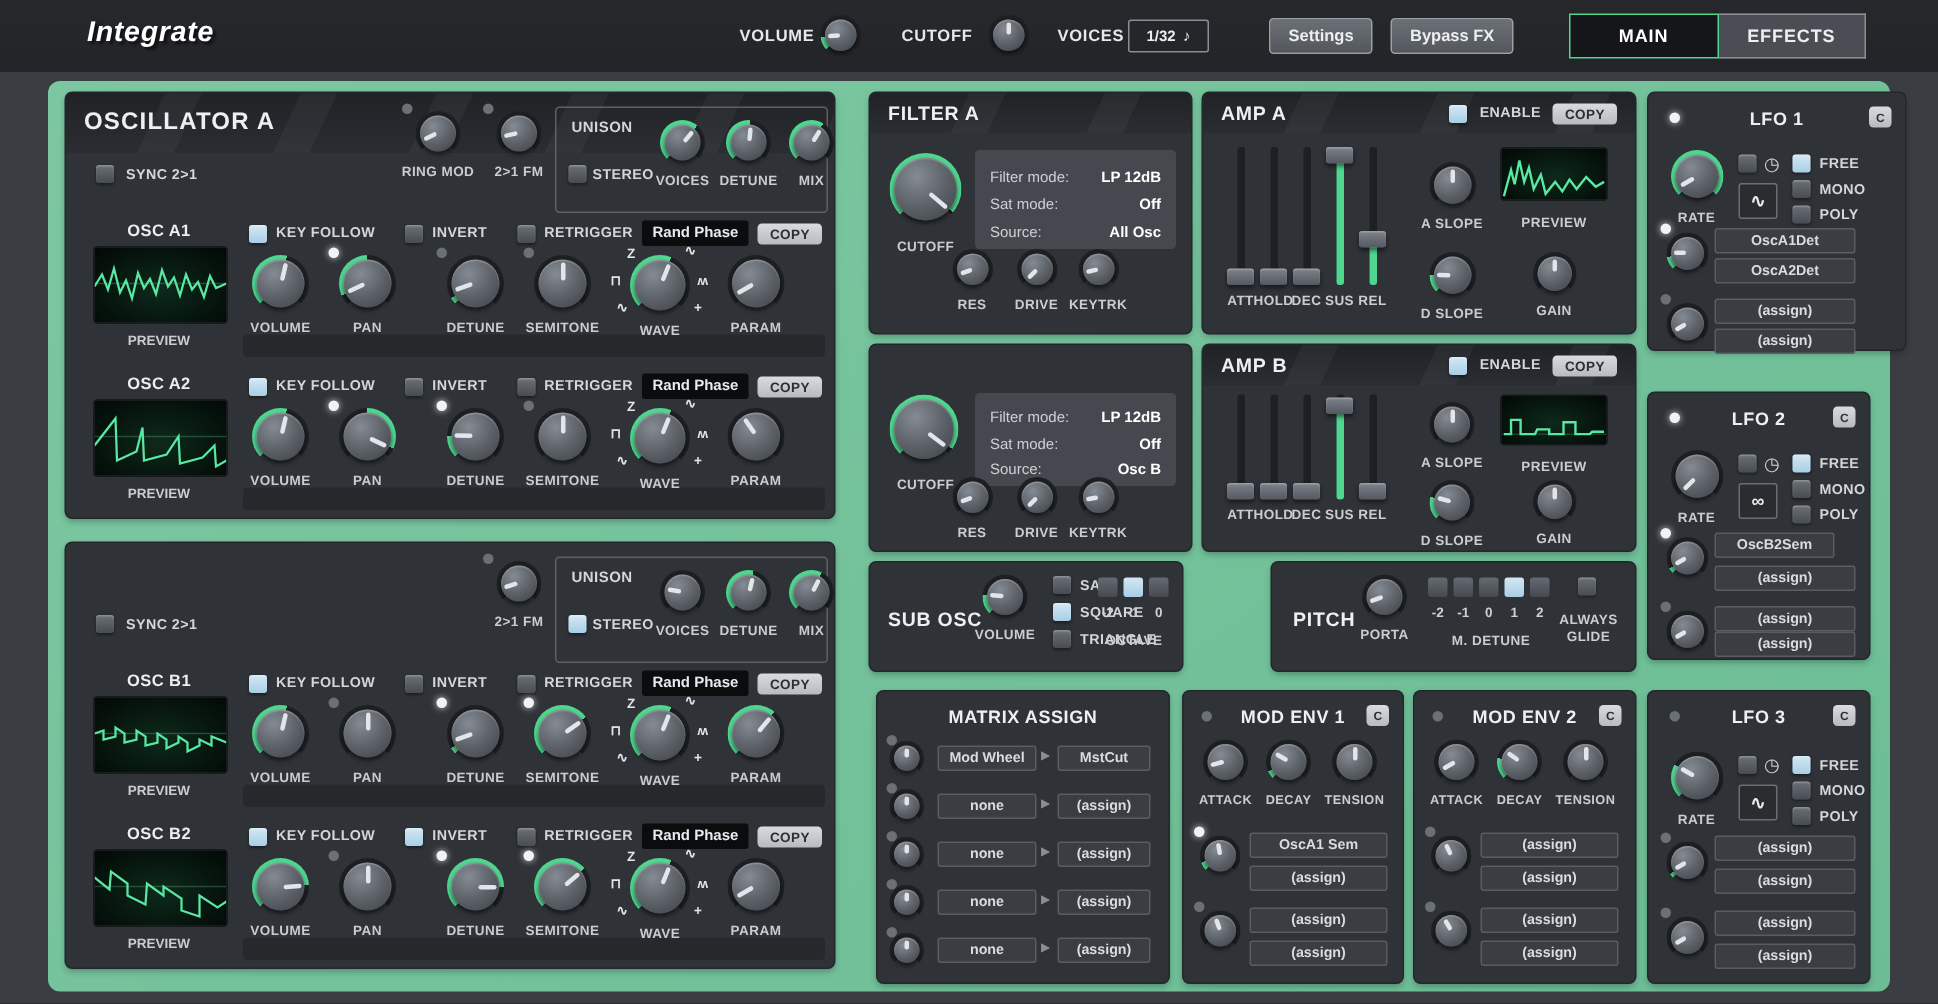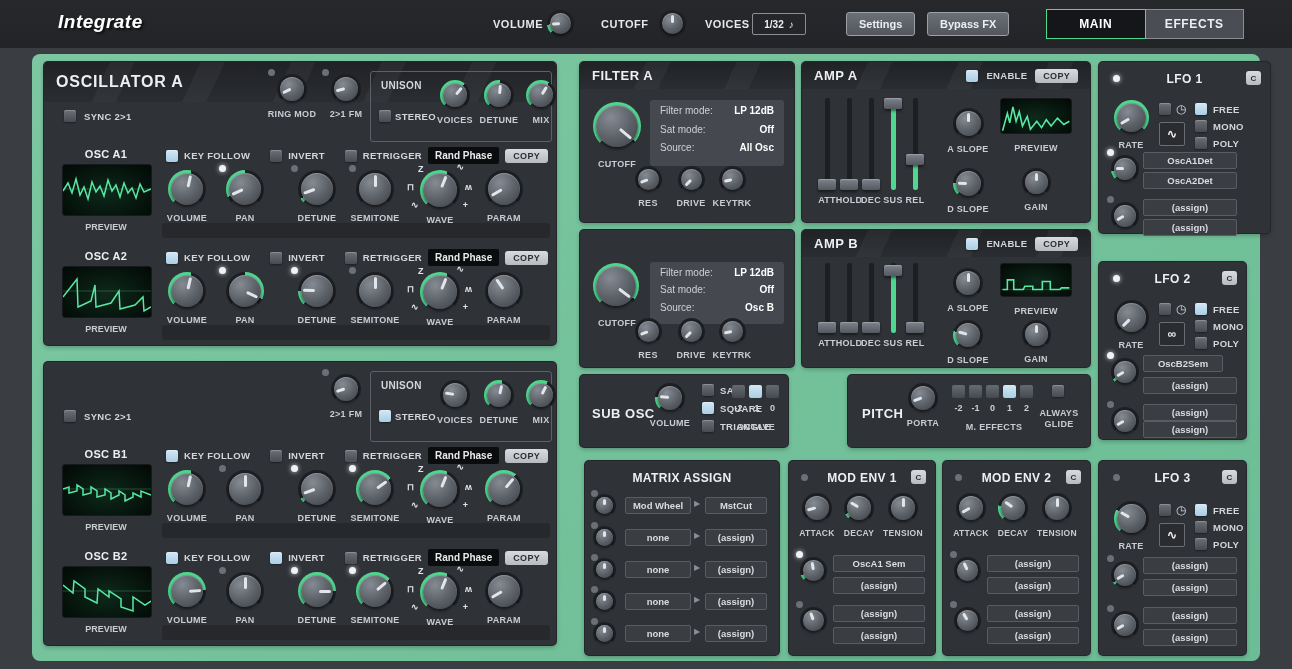--- a/index.html
+++ b/index.html
@@ -62,21 +62,21 @@
   .oscrow{position:absolute;left:14px;right:6px;height:96px}
   .oname{position:absolute;left:0;top:4px;width:96px;text-align:center;font-size:11px;font-weight:700;color:#eceef0;letter-spacing:.3px}
   .plab{position:absolute;left:0;top:78px;width:96px;text-align:center;font-size:9px;font-weight:700;color:#c9cdd2}
   .chkline{position:absolute;left:108px;right:2px;top:3px;display:flex;align-items:center;gap:6px}
   .krow{position:absolute;left:100px;right:0;top:24px;bottom:0;display:flex}
   .strip{position:absolute;left:4px;right:0;bottom:2px;height:15px;background:#26282c;border-radius:3px}
   .krow .kcol{position:relative;z-index:1;padding-top:2px}
   .wic{position:absolute;font-size:9px;font-weight:700;color:#e2e5e8;z-index:2}
   .unison{position:absolute;left:326px;top:9px;width:182px;height:71px;border:1px solid #5d6167;border-radius:3px}
   .infobox{position:absolute;background:#45484e;border-radius:3px;padding:5px 10px;display:flex;flex-direction:column;justify-content:space-around}
-  .irow{display:flex;justify-content:space-between;align-items:flex-start;height:20px}
+  .irow{display:flex;justify-content:space-between;align-items:flex-end;height:20px}
   .ilab{font-size:10px;font-weight:400;color:#cdd1d5}
   .ival{font-size:10px;font-weight:700;color:#fff}
   .mtitle{font-size:12px;font-weight:700;color:#edeff1;letter-spacing:.4px;text-align:center}
   .wavebox{position:absolute;width:26px;height:24px;border:1px solid #6a6e74;border-radius:2px;background:#2a2c30;display:flex;align-items:center;justify-content:center;color:#e8ebee;font-size:12px;font-weight:700}
   .glyph{color:#cfd3d7;font-size:12px;line-height:12px}
   svg.wf{position:absolute;inset:0}
 </style>
 </head>
 <body>
 
@@ -795,21 +795,21 @@
       <span class="sq on"></span>
       <span class="sq"></span>
     </div>
     <div class="abs" style="left:104px;top:28px;display:flex;gap:4px">
       <span class="num">-2</span>
       <span class="num">-1</span>
       <span class="num">0</span>
       <span class="num">1</span>
       <span class="num">2</span>
     </div>
-    <span class="klab abs" style="left:100px;top:42px;width:92px;text-align:center">M. EFFECTS</span>
+    <span class="klab abs" style="left:100px;top:42px;width:92px;text-align:center">M. DETUNE</span>
     <span class="cb abs" style="left:204px;top:10px"></span>
     <span class="klab abs" style="left:186px;top:28px;width:50px;text-align:center;white-space:normal;line-height:11px">ALWAYS GLIDE</span>
   </div>
 
   <div class="panel" style="left:585px;top:461px;width:194px;height:194px">
     <div class="mtitle abs" style="left:0;right:0;top:10px">MATRIX ASSIGN</div>
     <div class="abs" style="left:8px;top:33px">
         <i class="dot" style="left:-2px;top:-4px"></i>
         <div class="kw" style="--sz:23px;--arc:0deg;--rot:0deg">
           <i class="ptr"></i>

